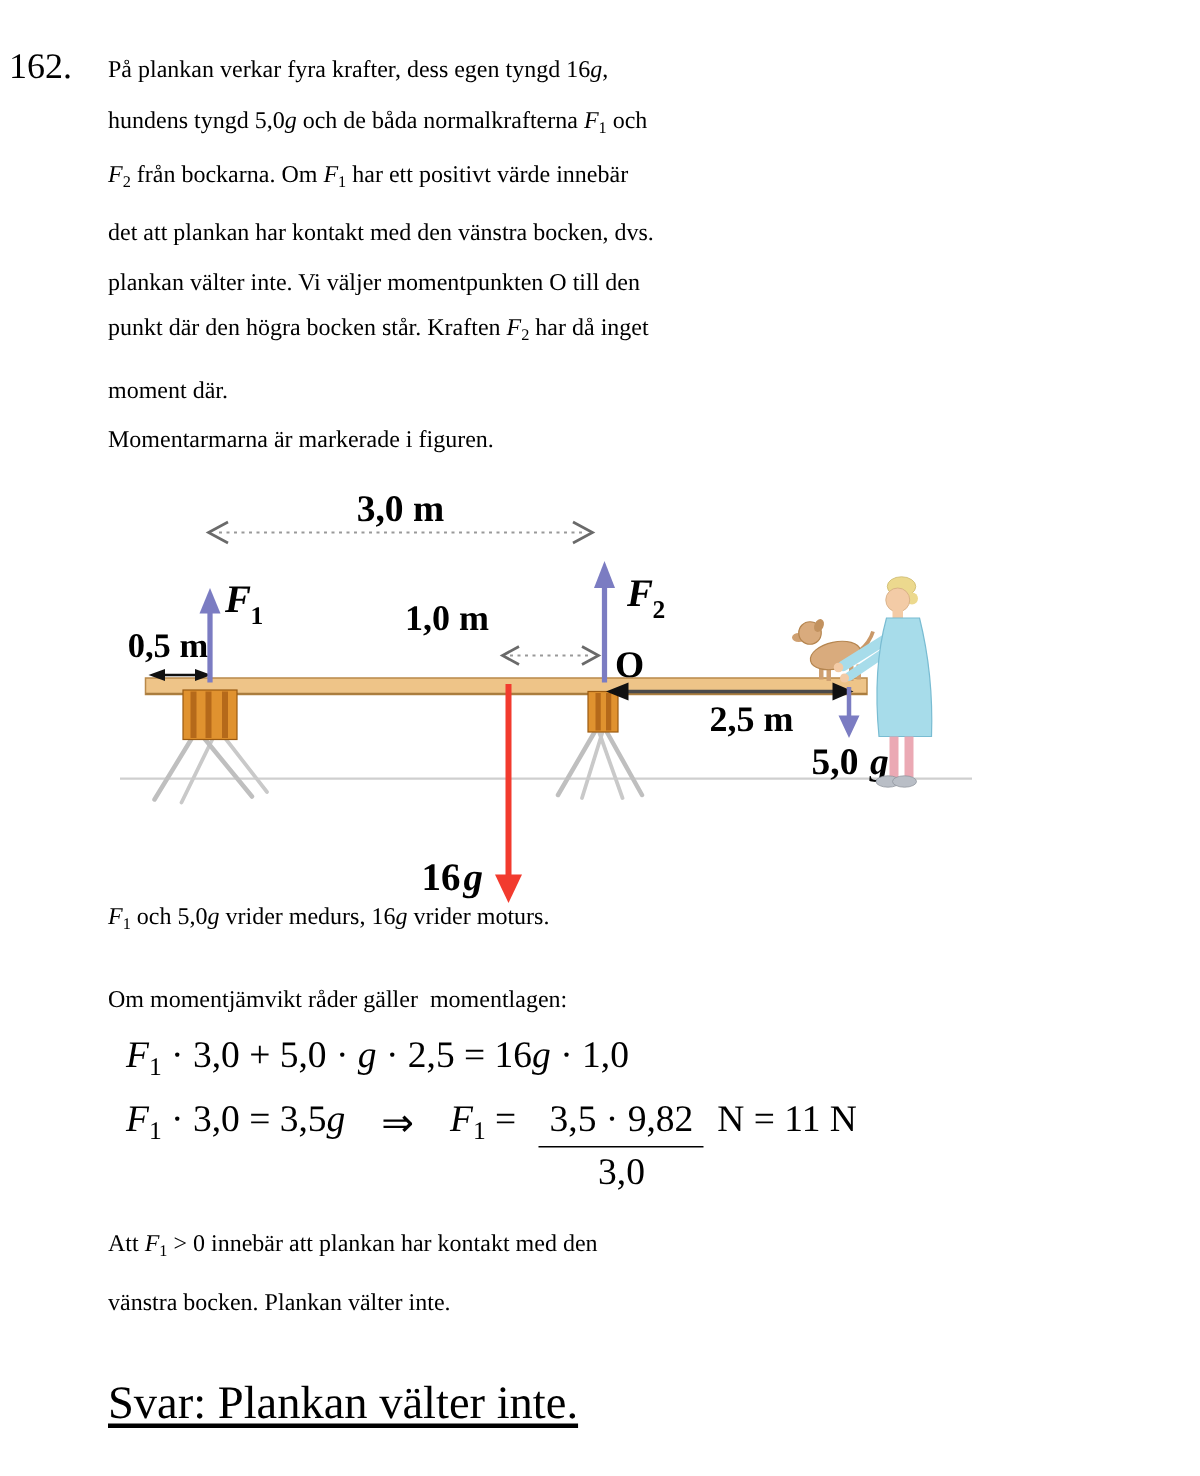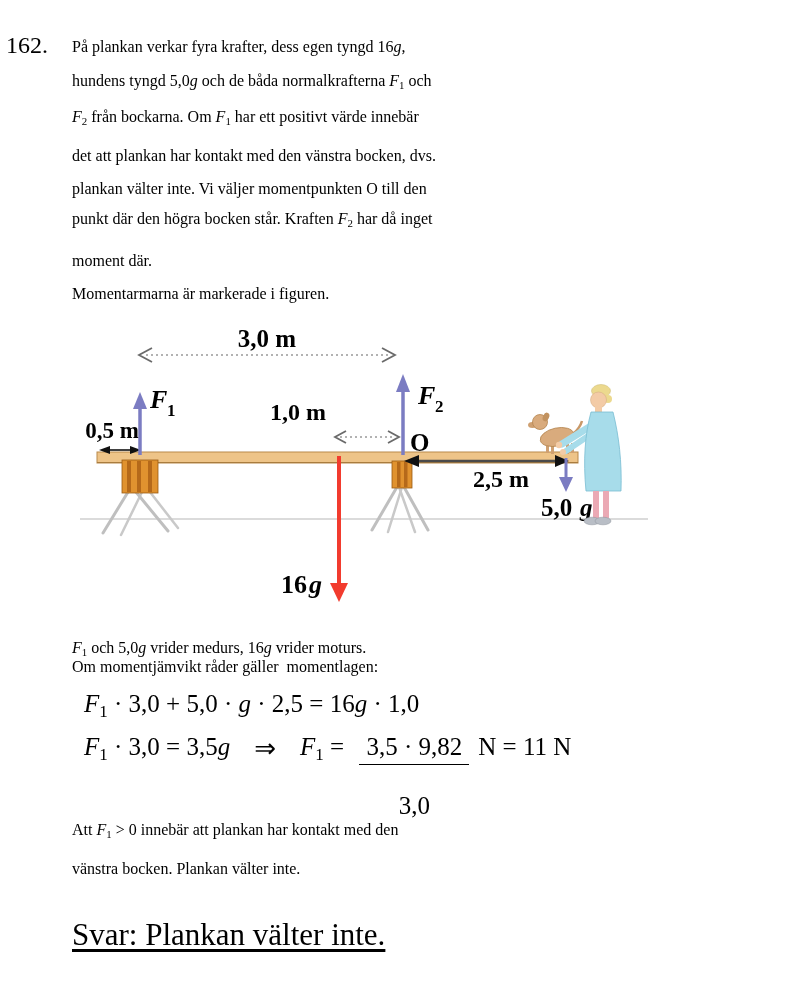--- a/index.html
+++ b/index.html
@@ -10,21 +10,21 @@
   .abs{position:absolute;}
   .line{
     position:absolute;left:72px;font-size:16px;line-height:30px;white-space:pre;font-family:Liberation Serif, serif;
   }
   .num-label{position:absolute;left:6px;top:32px;font-size:24px;}
   sub{font-size:0.68em;line-height:0;vertical-align:-0.32em;}
   i{font-style:italic;}
   .eq{position:absolute;left:84px;font-size:25px;white-space:pre;}
   .eq-row{display:flex;align-items:flex-start;}
   .implies{margin:0 24px;font-size:26px;}
-  .frac{display:inline-flex;flex-direction:column;align-items:center;margin:0 9px;text-align:center;gap:24px;}
+  .frac{display:inline-flex;flex-direction:column;align-items:center;margin:0 9px;text-align:center;}
   .frac .fnum{padding:0 7px 3px;border-bottom:1.6px solid #000;}
   .frac .fden{padding:3px 7px 0;}
   .answer{
     position:absolute;left:72px;top:917px;font-size:31px;
     text-decoration:underline;text-underline-offset:4px;white-space:pre;
   }
   svg text{font-family:"Liberation Serif", serif;}
 </style>
 </head>
 <body>
@@ -148,21 +148,21 @@
     <circle cx="559" cy="445" r="3.2" fill="#f3cba6"></circle>
     <circle cx="563" cy="452" r="3" fill="#f3cba6"></circle>
     <path d="M591,412 L613,412 C619,436 622,462 621,491 L586,491 C583,460 585,434 591,412 Z" stroke="#79bcd2" stroke-width="0.8" fill="#a7dcea"></path>
     <rect x="593" y="491" width="6" height="27" fill="#eba9b4"></rect>
     <rect x="603" y="491" width="6" height="27" fill="#eba9b4"></rect>
     <ellipse cx="592" cy="521" rx="8" ry="3.8" stroke="#8f949c" stroke-width="0.5" fill="#b9bec6"></ellipse>
     <ellipse cx="603" cy="521" rx="8" ry="3.8" stroke="#8f949c" stroke-width="0.5" fill="#b9bec6"></ellipse>
   </g>
 </svg>
 
-<div class="line" style="top:633px"><i>F</i><sub>1</sub> och 5,0<i>g</i> vrider medurs, 16<i>g</i> vrider moturs.</div>
+<div class="line" style="top:597px"><i>F</i><sub>1</sub> och 5,0<i>g</i> vrider medurs, 16<i>g</i> vrider moturs.</div>
 <div class="line" style="top:652px">Om momentjämvikt råder gäller  momentlagen:</div>
 
 <div class="eq" style="top:690px"><i>F</i><sub>1</sub> · 3,0 + 5,0 · <i>g</i> · 2,5 = 16<i>g</i> · 1,0</div>
 
 <div class="eq eq-row" style="top:733px;height:70px">
   <span><i>F</i><sub>1</sub> · 3,0 = 3,5<i>g</i></span>
   <span class="implies">⇒</span>
   <span><i>F</i><sub>1</sub> = </span>
   <span class="frac">
     <span class="fnum">3,5 · 9,82</span>

